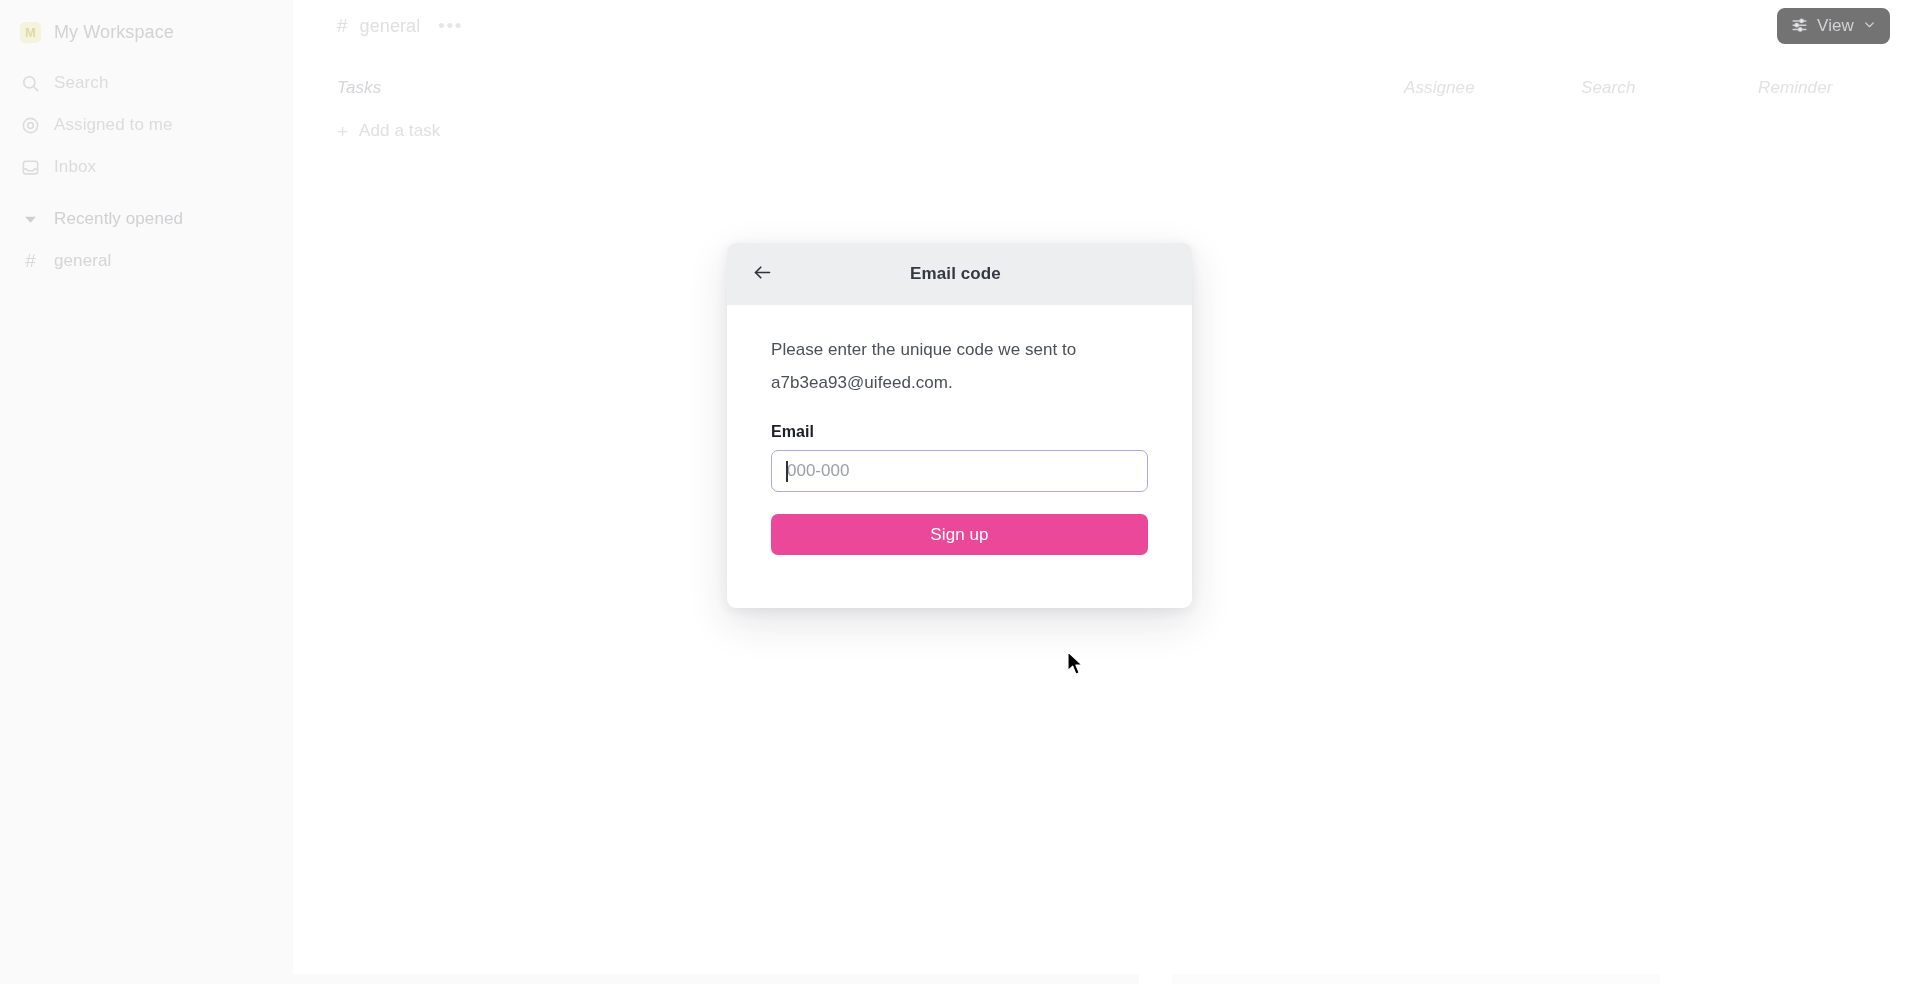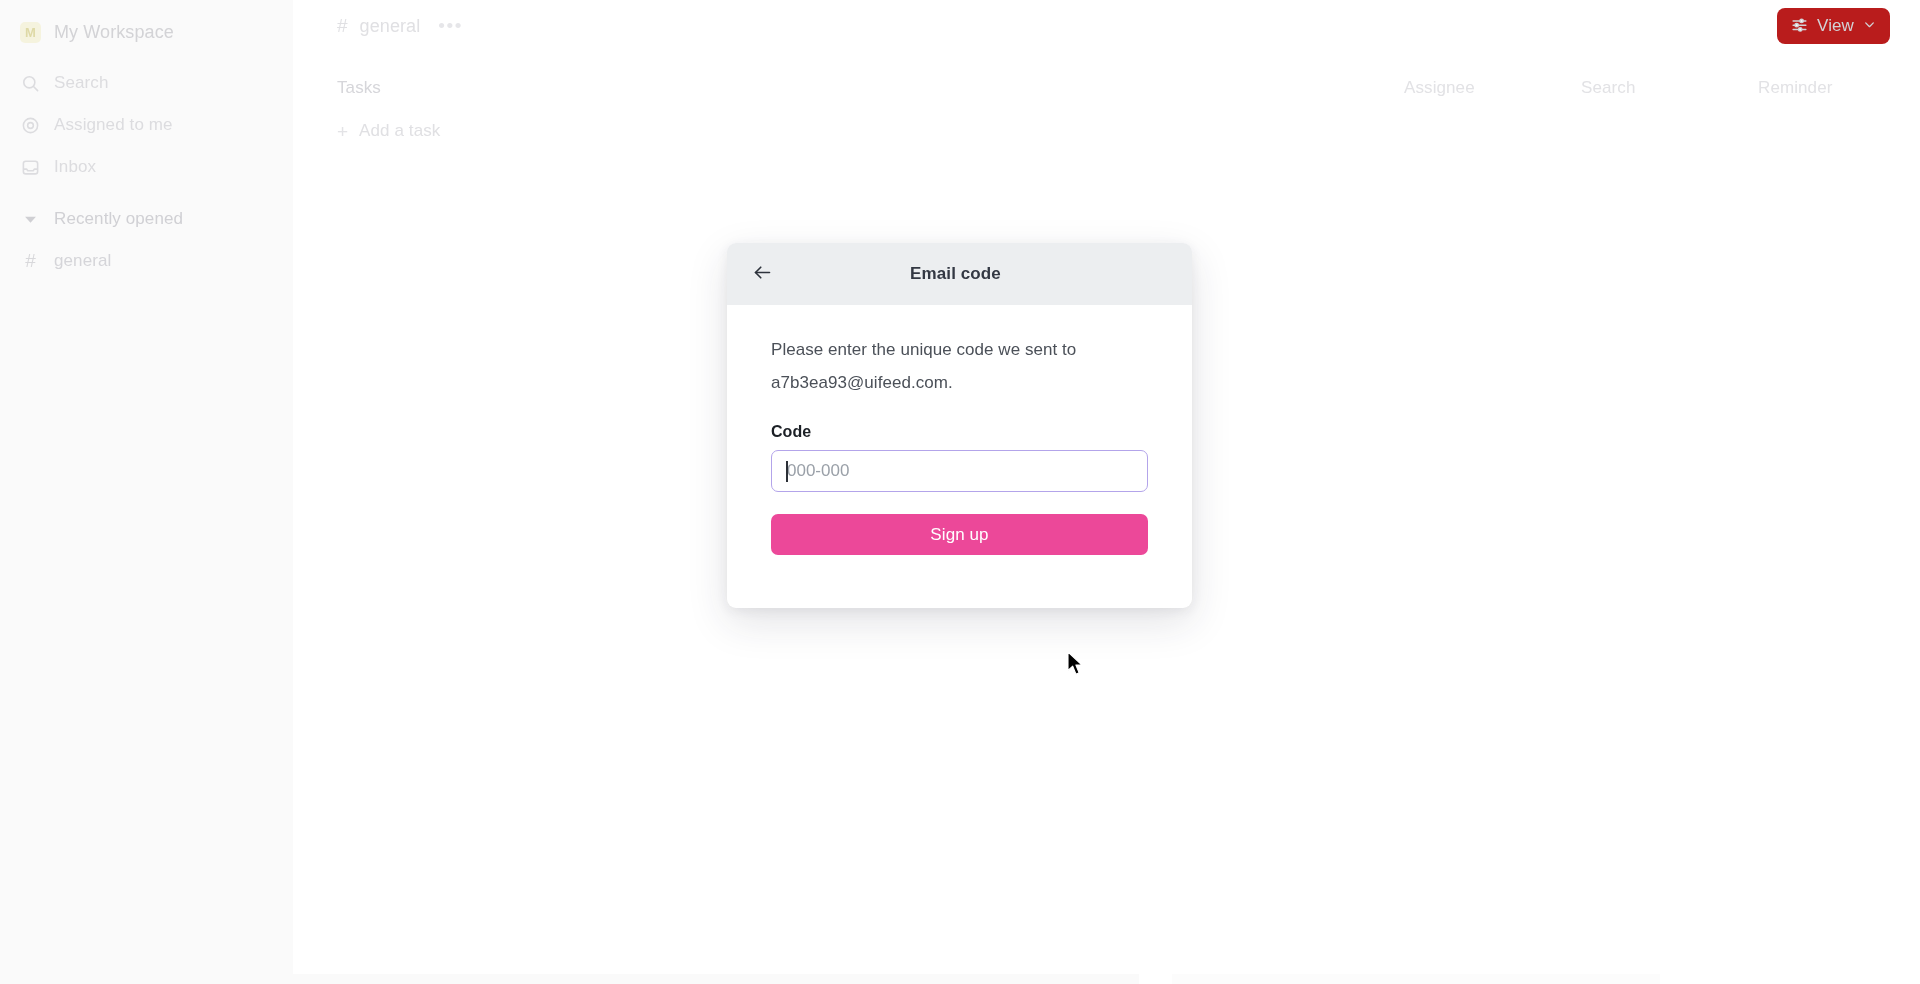--- a/index.html
+++ b/index.html
@@ -152,36 +152,37 @@
   .view-btn {
     position: absolute;
     right: 30px;
     top: 8px;
     height: 36px;
     display: flex;
     align-items: center;
     gap: 9px;
     padding: 0 14px;
     border-radius: 8px;
-    background: #b91c1c;
+    background: #737373;
     cursor: pointer;
   }
   .view-btn .lbl {
     font-size: 17px;
     color: #d2d2d6;
     letter-spacing: 0.1px;
   }
 
   .list-header {
     display: flex;
     align-items: center;
     height: 44px;
     padding: 0 22px 0 44px;
     margin-top: 14px;
     position: relative;
+    font-style: italic;
   }
   .list-header .tasks-lbl {
     font-size: 17px;
     color: #d6d6da;
     letter-spacing: 0.1px;
   }
   .col-heads {
     position: absolute;
     right: 42px;
     top: 0;
@@ -454,21 +455,21 @@
               <polyline points="10,6 4,12 10,18"></polyline>
           </svg>
         </span>
       </div>
       <div class="modal-title">Email code</div>
     </div>
 
     <div class="modal-body">
       <div class="modal-desc">Please enter the unique code we sent to a7b3ea93@uifeed.com.</div>
 
-      <div class="field-label">Code</div>
+      <div class="field-label">Email</div>
 
       <div class="code-input-wrap">
         <input class="code-input" type="text" placeholder="000-000" style="">
         <span class="caret-bar"></span>
       </div>
 
       <button class="signup-btn">Sign up</button>
     </div>
   </div>
 

